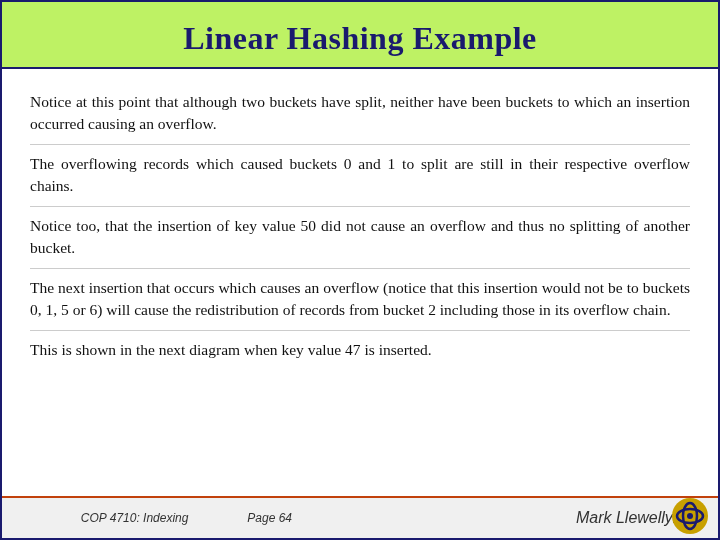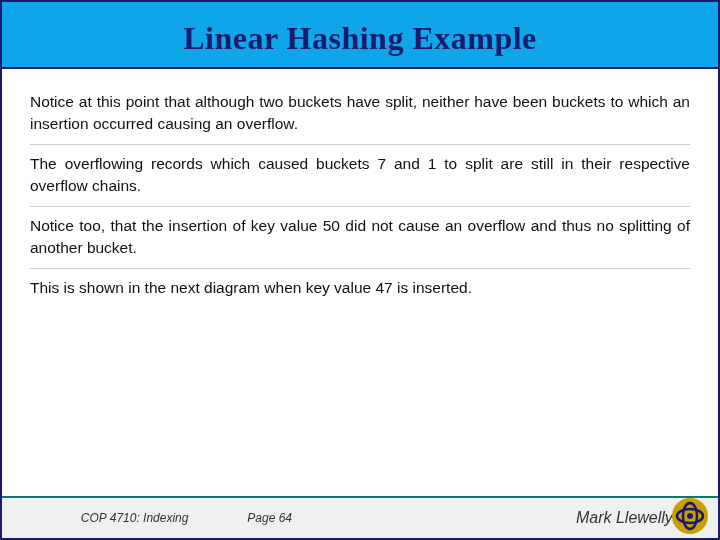--- a/index.html
+++ b/index.html
@@ -17,21 +17,21 @@
       width: 720px;
       height: 540px;
       background: #ffffff;
       border: 2px solid #1a1a6e;
       display: flex;
       flex-direction: column;
       position: relative;
     }
 
     .slide-header {
-      background: #0ea5e9;
+      background: #bef264;
       text-align: center;
       padding: 18px 20px 10px 20px;
       border-bottom: 2px solid #1a1a6e;
     }
 
     .slide-header h1 {
       font-size: 32px;
       color: #1a1a6e;
       font-family: "Times New Roman", Times, serif;
       font-weight: bold;
@@ -43,33 +43,33 @@
       padding: 14px 28px 8px 28px;
       display: flex;
       flex-direction: column;
       gap: 0px;
     }
 
     .paragraph {
       font-size: 15.5px;
       color: #111111;
       line-height: 1.45;
-      font-family: Liberation Sans, sans-serif;
+      font-family: Liberation Serif, serif;
       padding: 8px 0;
       border-bottom: 1px solid #cccccc;
       text-align: justify;
     }
 
     .paragraph:last-child {
       border-bottom: none;
     }
 
     .slide-footer {
       background: #f0f0f0;
-      border-top: 2px solid #0f766e;
+      border-top: 2px solid #c2410c;
       height: 42px;
       display: flex;
       align-items: center;
       padding: 0 20px;
       position: relative;
     }
 
     .footer-left {
       font-size: 12px;
       color: #333333;
@@ -118,22 +118,23 @@
 </head>
 <body>
 
 <div class="slide-container">
   <div class="slide-header">
     <h1>Linear Hashing Example</h1>
   </div>
 
   <div class="slide-body">
     <p class="paragraph">Notice at this point that although two buckets have split, neither have been buckets to which an insertion occurred causing an overflow.</p>
-    <p class="paragraph">The overflowing records which caused buckets 7 and 1 to split are still in their respective overflow chains.</p>
+    <p class="paragraph">The overflowing records which caused buckets 0 and 1 to split are still in their respective overflow chains.</p>
     <p class="paragraph">Notice too, that the insertion of key value 50 did not cause an overflow and thus no splitting of another bucket.</p>
+    <p class="paragraph">The next insertion that occurs which causes an overflow (notice that this insertion would not be to buckets 0, 1, 5 or 6) will cause the redistribution of records from bucket 2 including those in its overflow chain.</p>
     <p class="paragraph">This is shown in the next diagram when key value 47 is inserted.</p>
   </div>
 
   <div class="slide-footer">
     <span class="footer-left">COP 4710: Indexing</span>
     <span class="footer-center">Page 64</span>
     <span class="footer-right">Mark Llewellyn ©</span>
     <div class="logo">
       <div class="logo-circle">
         <svg width="36" height="36" viewBox="0 0 36 36">

